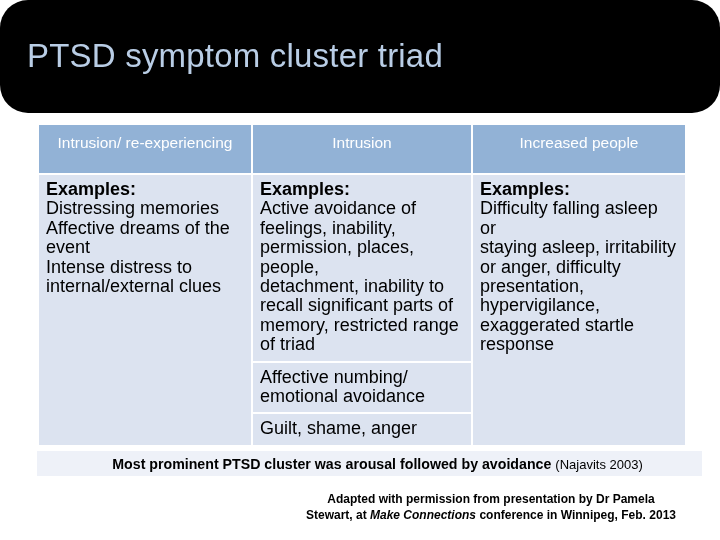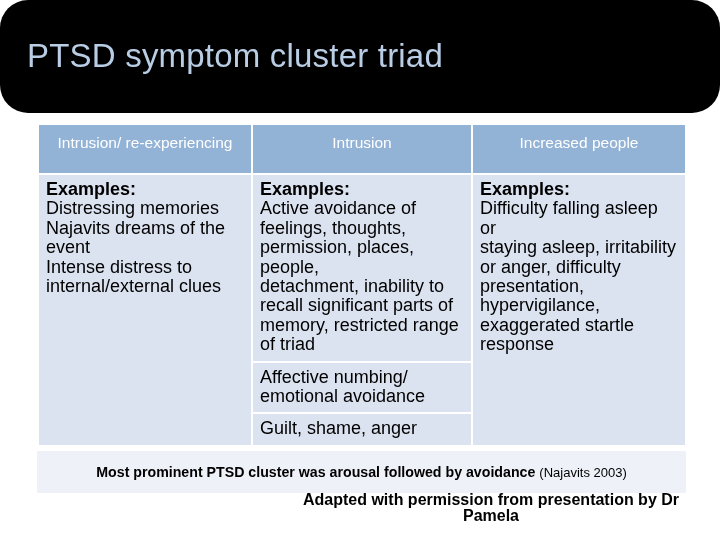--- a/index.html
+++ b/index.html
@@ -78,45 +78,46 @@
   .body-cell .line {
     display: block;
   }
 
   
   #caption-strip {
     position: absolute;
     left: 37px;
     top: 451px;
     width: 649px;
-    height: 42px;
+    height: 25px;
     background: #eef1f8;
     display: flex;
     align-items: center;
     justify-content: center;
+    padding-left: 16px;
   }
   #caption-text {
     font-size: 14.2px;
     font-weight: bold;
     color: #000000;
     white-space: nowrap;
   }
   #caption-text .cite {
     font-weight: normal;
     font-size: 13px;
   }
 
   
   #footer {
     position: absolute;
     right: 14px;
     top: 492px;
     width: 430px;
     text-align: center;
-    font-size: 16px;
+    font-size: 12px;
     line-height: 15.5px;
     color: #000000;
     font-weight: bold;
   }
   #footer .ital {
     font-style: italic;
   }
   #footer .ln {
     display: block;
   }
@@ -147,30 +148,30 @@
         <span class="line">Increased</span>
         <span class="line">people</span>
       </td>
     </tr>
 
     <tr>
 
       <td class="body-cell" rowspan="3">
         <span class="line lead">Examples:</span>
         <span class="line">Distressing memories</span>
-        <span class="line">Najavits dreams of the</span>
+        <span class="line">Affective dreams of the</span>
         <span class="line">event</span>
         <span class="line">Intense distress to</span>
         <span class="line">internal/external clues</span>
       </td>
 
       <td class="body-cell">
         <span class="line lead">Examples:</span>
         <span class="line">Active avoidance  of</span>
-        <span class="line">feelings, thoughts,</span>
+        <span class="line">feelings, inability,</span>
         <span class="line">permission, places, people,</span>
         <span class="line">detachment, inability to</span>
         <span class="line">recall significant parts of</span>
         <span class="line">memory, restricted range</span>
         <span class="line">of triad</span>
       </td>
 
       <td class="body-cell" rowspan="3">
         <span class="line lead">Examples:</span>
         <span class="line">Difficulty falling asleep or</span>
@@ -199,13 +200,14 @@
 </table>
 
 <div id="caption-strip">
   <div id="caption-text">
     <span>Most prominent PTSD cluster  was arousal followed by avoidance </span><span class="cite">(Najavits 2003)</span>
   </div>
 </div>
 
 <div id="footer">
   <span class="ln">Adapted with permission from presentation by Dr Pamela</span>
+  <span class="ln"><span>Stewart, at </span><span class="ital">Make Connections</span><span>  conference in Winnipeg, Feb. 2013</span></span>
 </div>
 
 </body></html>

